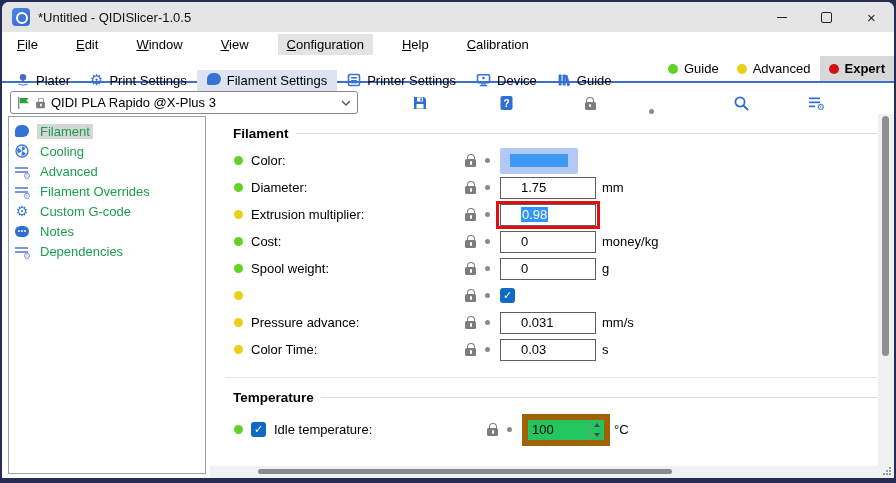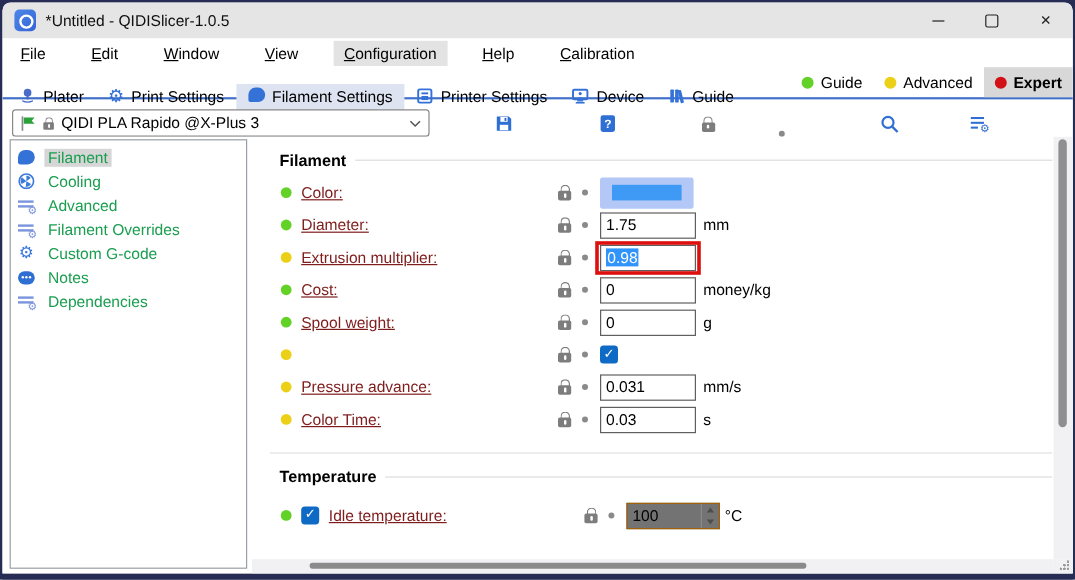--- a/index.html
+++ b/index.html
@@ -59,34 +59,34 @@
   
   .main{position:absolute;left:223px;top:0;right:17px;}
   .sec-hdr{display:flex;align-items:center;margin:10px 0 0 8px;height:18px;}
   .sec-title{font-weight:bold;font-size:13.5px;color:#000;white-space:nowrap;}
   .sec-line{flex:1;height:1px;background:#dcdcdc;margin-left:7px;}
   .rows{margin-top:5px;}
   .param-row{display:flex;align-items:center;height:27px;}
   .pr-label{display:flex;align-items:center;width:240px;flex:none;}
   .pr-label.wide{width:262px;}
   .pr-dot{width:9px;height:9px;border-radius:50%;margin:0 8px 0 9px;flex:none;}
-  .pr-text{color:#7f1d1d;white-space:nowrap;text-decoration:underline;}
+  .pr-text{color:#000000;white-space:nowrap;}
   .pr-lock{margin-right:9px;}
   .pr-bullet{margin-right:10px;}
-  .inputbox{position:relative;width:74px;height:20px;box-sizing:content-box;border:1px solid #5f5f5f;background:#fff;display:flex;align-items:center;padding-left:4px;flex:none;}
+  .inputbox{position:relative;width:74px;height:20px;box-sizing:content-box;border:1px solid #5f5f5f;background:#fff;display:flex;align-items:center;padding-left:20px;flex:none;}
   .red-ring{position:absolute;left:-5px;top:-4px;right:-5px;bottom:-4px;border:3px solid #de0f0f;pointer-events:none;}
   .sel{background:#3094fa;color:#fff;padding:0 1px;}
   .unit{margin-left:6px;white-space:nowrap;}
   .swatch{width:78px;height:26px;background:#b3c8f7;border-radius:2px;display:flex;align-items:center;justify-content:center;flex:none;}
   .swatch-inner{width:58px;height:13px;background:#3e9af5;}
   .checkbox{width:15px;height:15px;border-radius:3px;background:#0f6ac6;color:#fff;display:flex;align-items:center;justify-content:center;flex:none;}
   .checkbox::after{content:"✓";font-size:11px;line-height:1;}
   .cb-label{margin-right:8px;}
   .divider{height:1px;background:#e2e2e2;margin:14px 0 0 0;}
-  .spin-wrap{display:flex;height:20px;box-sizing:content-box;border:1px solid #a16207;background:#737373;width:76px;flex:none;}
+  .spin-wrap{display:flex;height:20px;box-sizing:content-box;border:6px solid #a16207;background:#22c55e;width:76px;flex:none;}
   .spin-text{flex:1;display:flex;align-items:center;padding-left:4px;}
   .spinner{width:14px;border-left:1px solid #8a8a8a;display:flex;flex-direction:column;}
   .spin-btn{flex:1;display:flex;align-items:center;justify-content:center;}
   .tri-up{width:0;height:0;border-left:3.5px solid transparent;border-right:3.5px solid transparent;border-bottom:4.5px solid #4c4c4c;}
   .tri-down{width:0;height:0;border-left:3.5px solid transparent;border-right:3.5px solid transparent;border-top:4.5px solid #4c4c4c;}
   
   .vscroll{position:absolute;top:0;right:0;bottom:12px;width:16px;background:#f1f1f3;}
   .vthumb{position:absolute;left:4px;top:2px;width:7px;height:240px;background:#8f8f8f;border-radius:4px;}
   .hscroll{position:absolute;left:208px;right:16px;bottom:0;height:12px;background:#f1f1f3;}
   .hthumb{position:absolute;left:48px;top:3px;width:414px;height:5px;background:#8a8a8a;border-radius:3px;}

